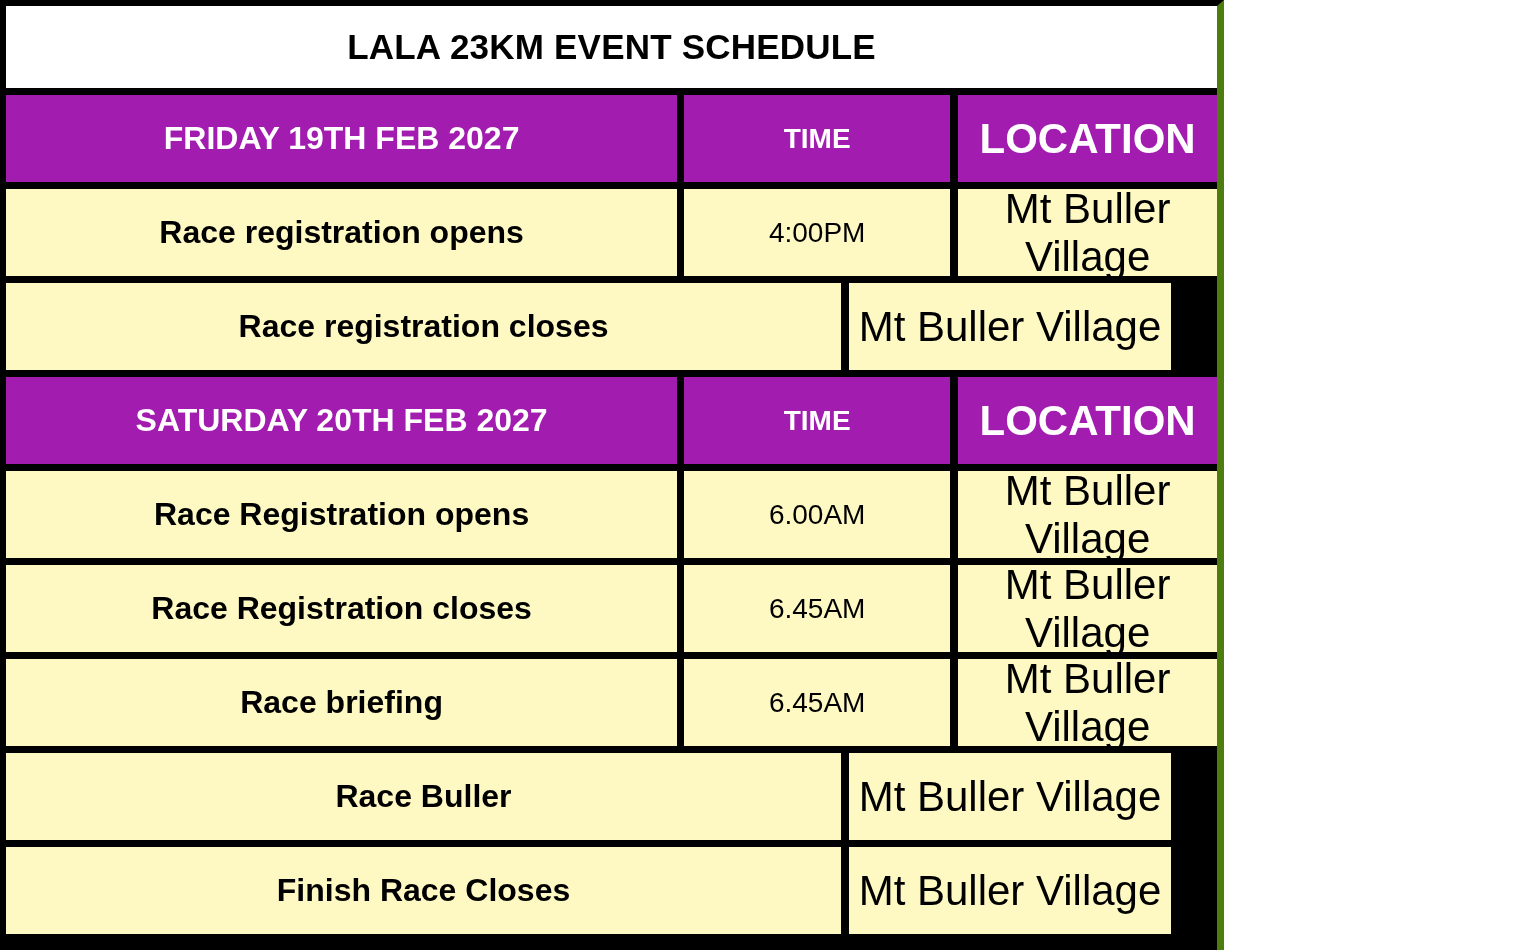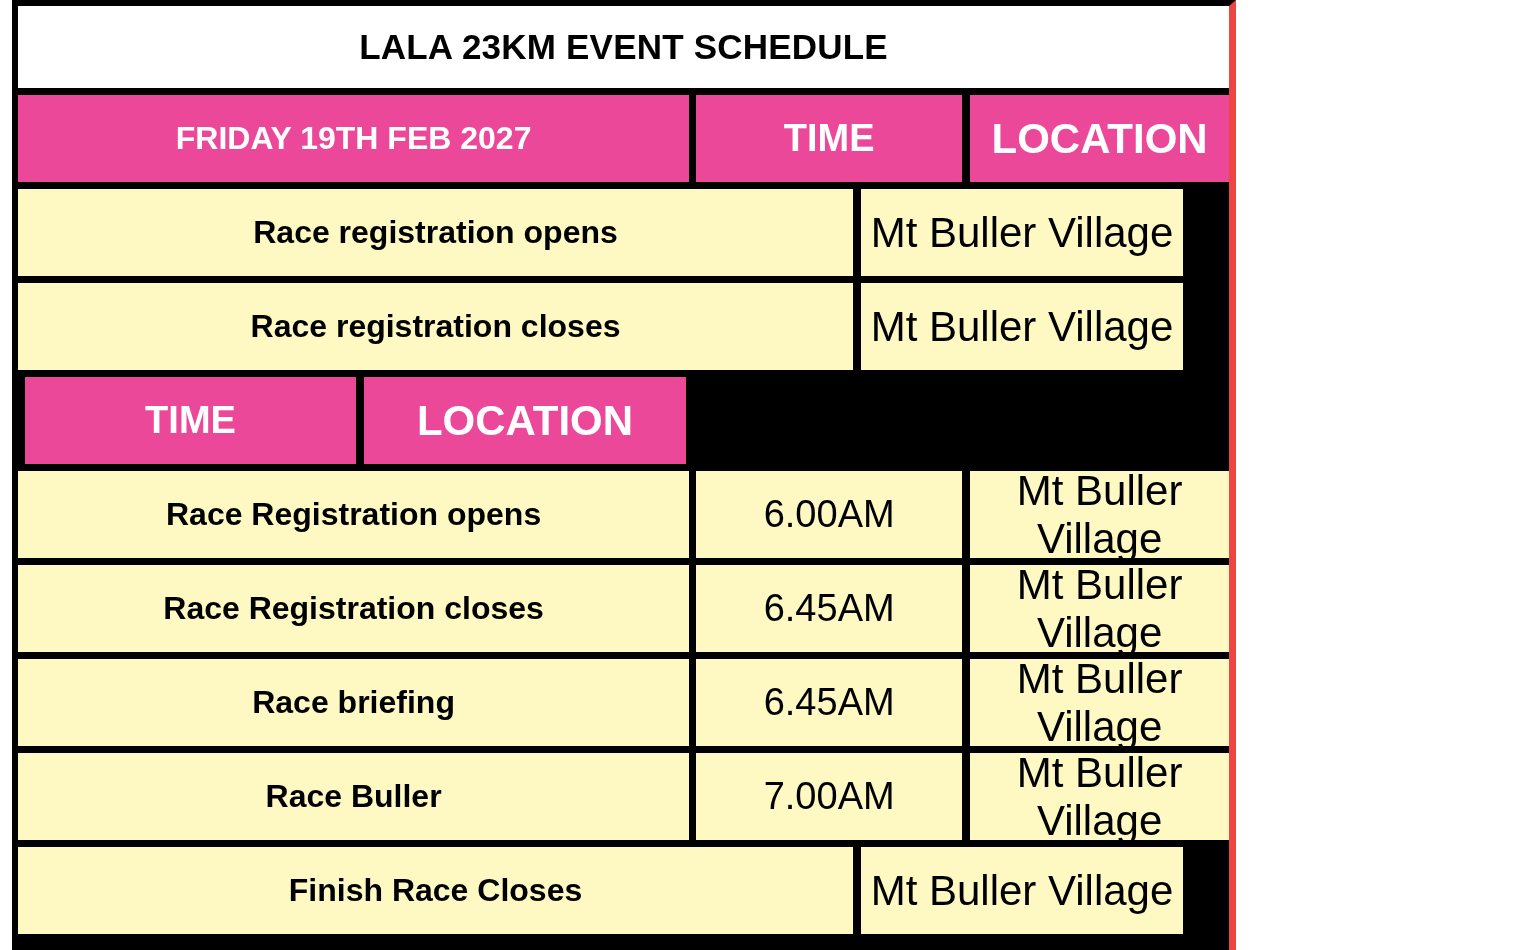--- a/index.html
+++ b/index.html
@@ -15,24 +15,23 @@
     font-family: "Liberation Sans", sans-serif;
     color: #000000;
   }
 
   .schedule-table {
     position: relative;
     width: 1224px;          
     height: 950px;
     box-sizing: border-box;
     border-left: 6px solid #000000;
-    border-right: 7px solid #ef4444;
+    border-right: 7px solid #4d7c0f;
     border-top: 6px solid #000000;
     background: #000000;    
-    margin-left: 12px;
   }
 
   .row {
     display: flex;
     width: 100%;
     box-sizing: border-box;
     align-items: stretch;
   }
 
   
@@ -51,21 +50,21 @@
     letter-spacing: 0.2px;
   }
 
   
   .row-section {
     height: 87px;
     background: #000000;
     color: #ffffff;
   }
   .row-section .cell {
-    background: #ec4899;
+    background: #a21caf;
     color: #ffffff;
     font-weight: bold;
     font-size: 34px;
   }
 
   
   .row-event {
     height: 87px;
     background: #000000;   
   }
@@ -104,21 +103,21 @@
     height: 7px;
     background: #000000;
     width: 100%;
   }
 
   .event-name {
     font-size: 32px;
     font-weight: bold;
   }
   .event-time {
-    font-size: 38px;
+    font-size: 28px;
     font-weight: normal;
   }
   .event-location {
     font-size: 42px;
     font-weight: normal;
   }
   .row-section .event-name,
   .row-section .event-time,
   .row-section .event-location,
   .row-presentation .event-name,
@@ -147,37 +146,43 @@
     <div class="cell col-location">
       <span class="event-location">LOCATION</span>
     </div>
   </div>
   <div class="sep"></div>
 
   <div class="row row-event">
     <div class="cell col-event">
       <span class="event-name">Race registration opens</span>
     </div>
+    <div class="cell col-time">
+      <span class="event-time">4:00PM</span>
+    </div>
     <div class="cell col-location">
       <span class="event-location">Mt Buller Village</span>
     </div>
   </div>
   <div class="sep"></div>
 
   <div class="row row-event">
     <div class="cell col-event">
       <span class="event-name">Race registration closes</span>
     </div>
     <div class="cell col-location">
       <span class="event-location">Mt Buller Village</span>
     </div>
   </div>
   <div class="sep"></div>
 
   <div class="row row-section">
+    <div class="cell col-event">
+      <span class="event-name">SATURDAY 20TH FEB 2027</span>
+    </div>
     <div class="cell col-time">
       <span class="event-time">TIME</span>
     </div>
     <div class="cell col-location">
       <span class="event-location">LOCATION</span>
     </div>
   </div>
   <div class="sep"></div>
 
   <div class="row row-event">
@@ -216,23 +221,20 @@
     <div class="cell col-location">
       <span class="event-location">Mt Buller Village</span>
     </div>
   </div>
   <div class="sep"></div>
 
   <div class="row row-event">
     <div class="cell col-event">
       <span class="event-name">Race Buller</span>
     </div>
-    <div class="cell col-time">
-      <span class="event-time">7.00AM</span>
-    </div>
     <div class="cell col-location">
       <span class="event-location">Mt Buller Village</span>
     </div>
   </div>
   <div class="sep"></div>
 
   <div class="row row-event">
     <div class="cell col-event">
       <span class="event-name">Finish Race Closes</span>
     </div>

